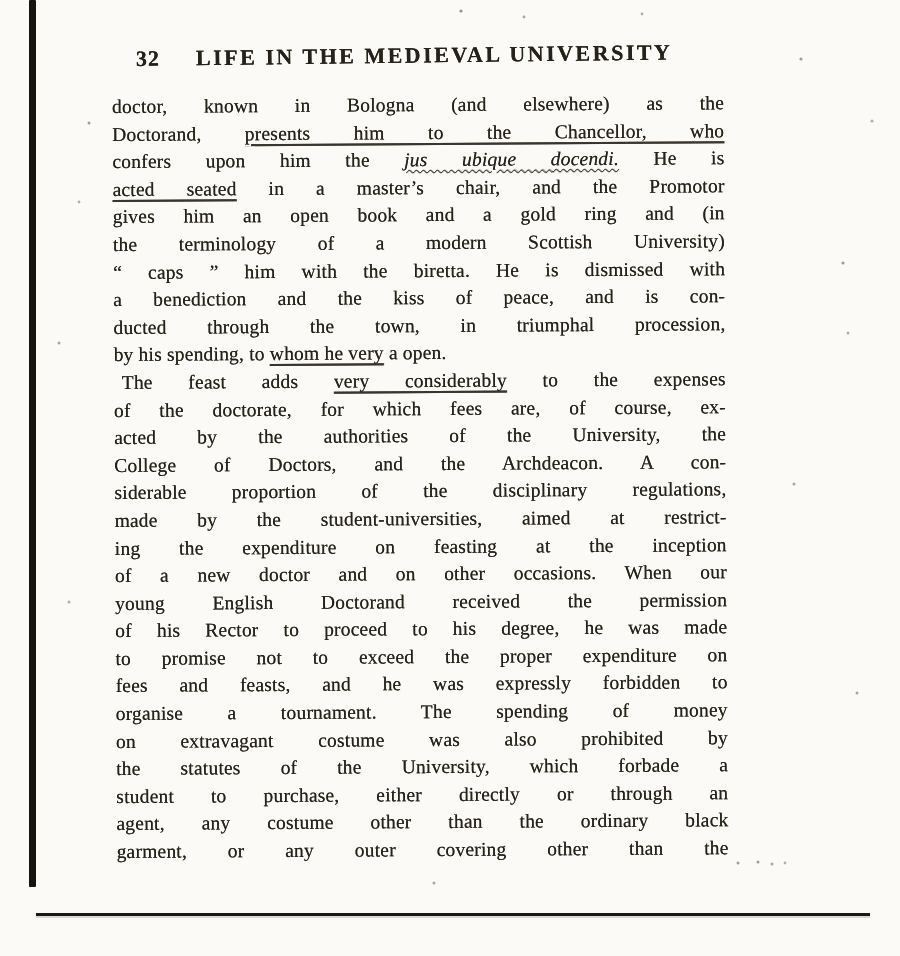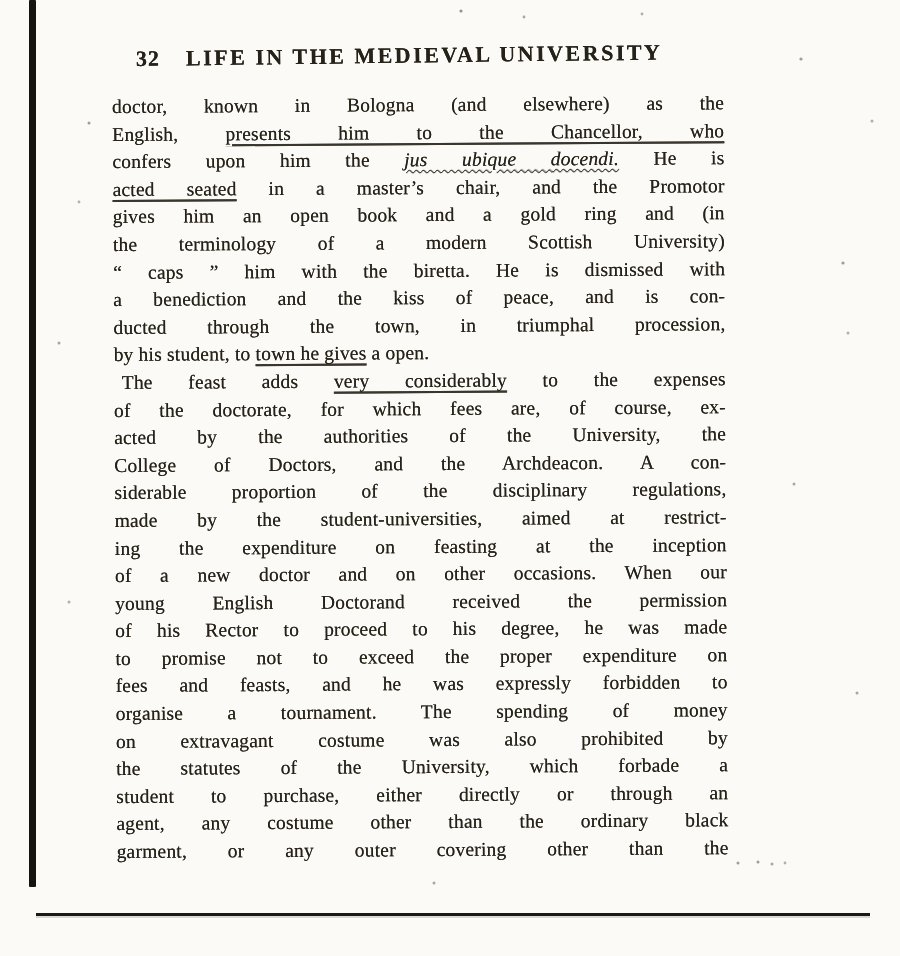--- a/index.html
+++ b/index.html
@@ -49,21 +49,21 @@
   }
 
   
   .header {
     position:absolute; left:136px; top:46px; width:640px;
     transform:rotate(-0.7deg); transform-origin:left center;
     font-weight:bold; font-size:22px; letter-spacing:2.5px;
     white-space:nowrap;
     text-shadow:0 0 .5px currentColor;
   }
-  .pagenum { margin-right:26px; letter-spacing:1px; }
+  .pagenum { margin-right:36px; letter-spacing:1px; }
 
   
   .text-block {
     position:absolute; left:112px; top:93px; width:612px;
     transform:rotate(-0.35deg); transform-origin:top left;
   }
   .line {
     font-size:19.5px; line-height:27.6px;
     text-align:justify; text-align-last:justify;
     letter-spacing:.2px;
@@ -95,29 +95,29 @@
   <div class="edge-bar"></div>
   <div class="speckles"></div>
 
   <div class="header">
     <span class="pagenum">32</span><span class="title">LIFE IN THE MEDIEVAL UNIVERSITY</span>
   </div>
 
   <div class="text-block">
       <div class="para">
         <div class="line"><span>doctor, known in Bologna (and elsewhere) as the</span></div>
-        <div class="line"><span>English, </span><span class="u-solid">presents him to the Chancellor, who</span></div>
+        <div class="line"><span>Doctorand, </span><span class="u-solid">presents him to the Chancellor, who</span></div>
         <div class="line"><span>confers upon him the </span><span class="u-wavy it">jus ubique docendi.</span><span> He is</span></div>
         <div class="line"><span class="u-solid">acted seated</span><span> in a master’s chair, and the Promotor</span></div>
         <div class="line"><span>gives him an open book and a gold ring and (in</span></div>
         <div class="line"><span>the terminology of a modern Scottish University)</span></div>
         <div class="line"><span>“ caps ” him with the biretta. He is dismissed with</span></div>
         <div class="line"><span>a benediction and the kiss of peace, and is con-</span></div>
         <div class="line"><span>ducted through the town, in triumphal procession,</span></div>
-        <div class="line short"><span>by his student, to </span><span class="u-solid">town he gives</span><span> a open.</span></div>
+        <div class="line short"><span>by his spending, to </span><span class="u-solid">whom he very</span><span> a open.</span></div>
       </div>
       <div class="para indent">
         <div class="line"><span>The feast adds </span><span class="u-solid">very considerably</span><span> to the expenses</span></div>
         <div class="line"><span>of the doctorate, for which fees are, of course, ex-</span></div>
         <div class="line"><span>acted by the authorities of the University, the</span></div>
         <div class="line"><span>College of Doctors, and the Archdeacon. A con-</span></div>
         <div class="line"><span>siderable proportion of the disciplinary regulations,</span></div>
         <div class="line"><span>made by the student-universities, aimed at restrict-</span></div>
         <div class="line"><span>ing the expenditure on feasting at the inception</span></div>
         <div class="line"><span>of a new doctor and on other occasions. When our</span></div>

